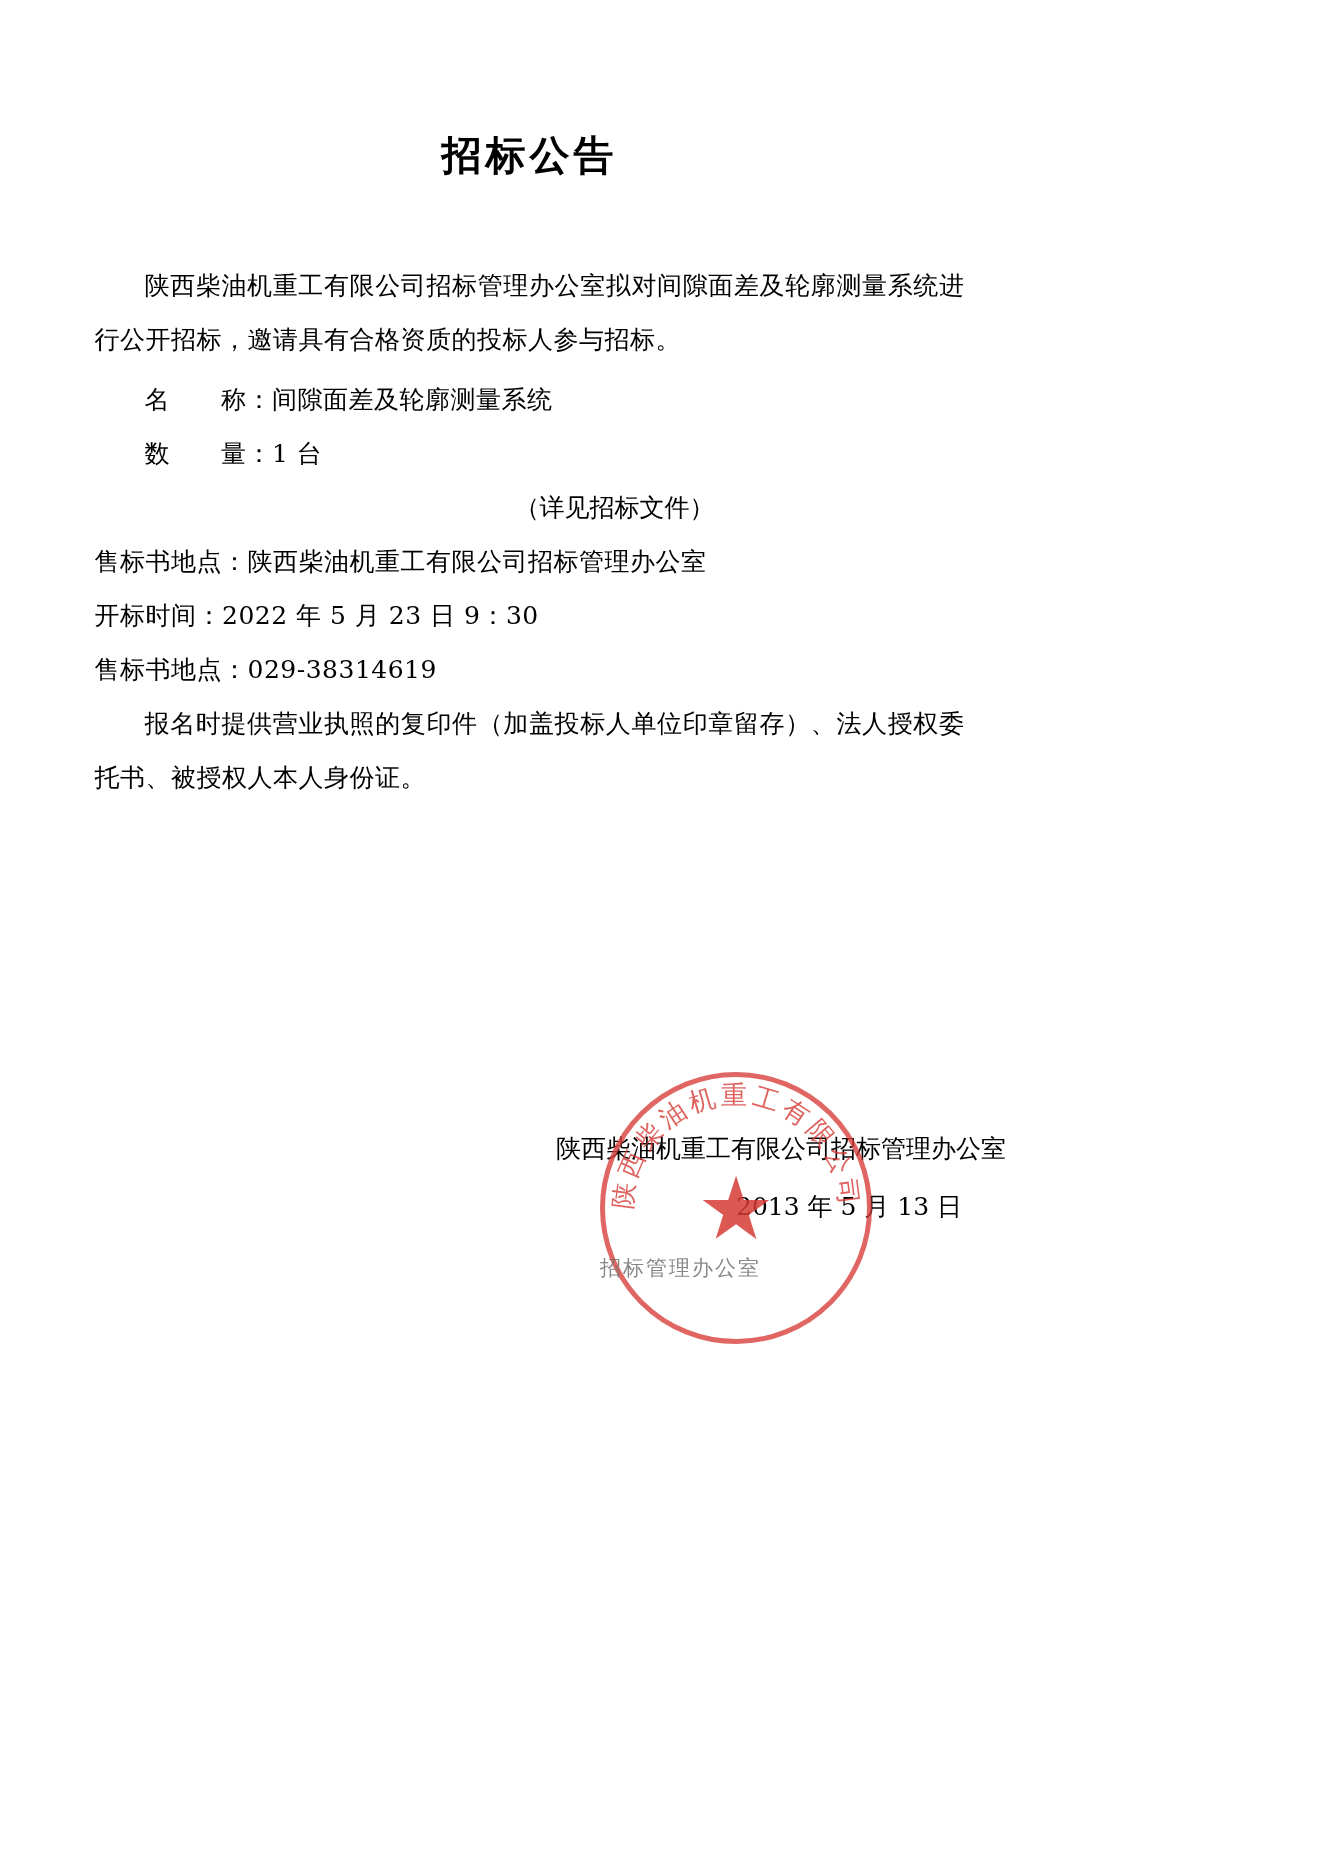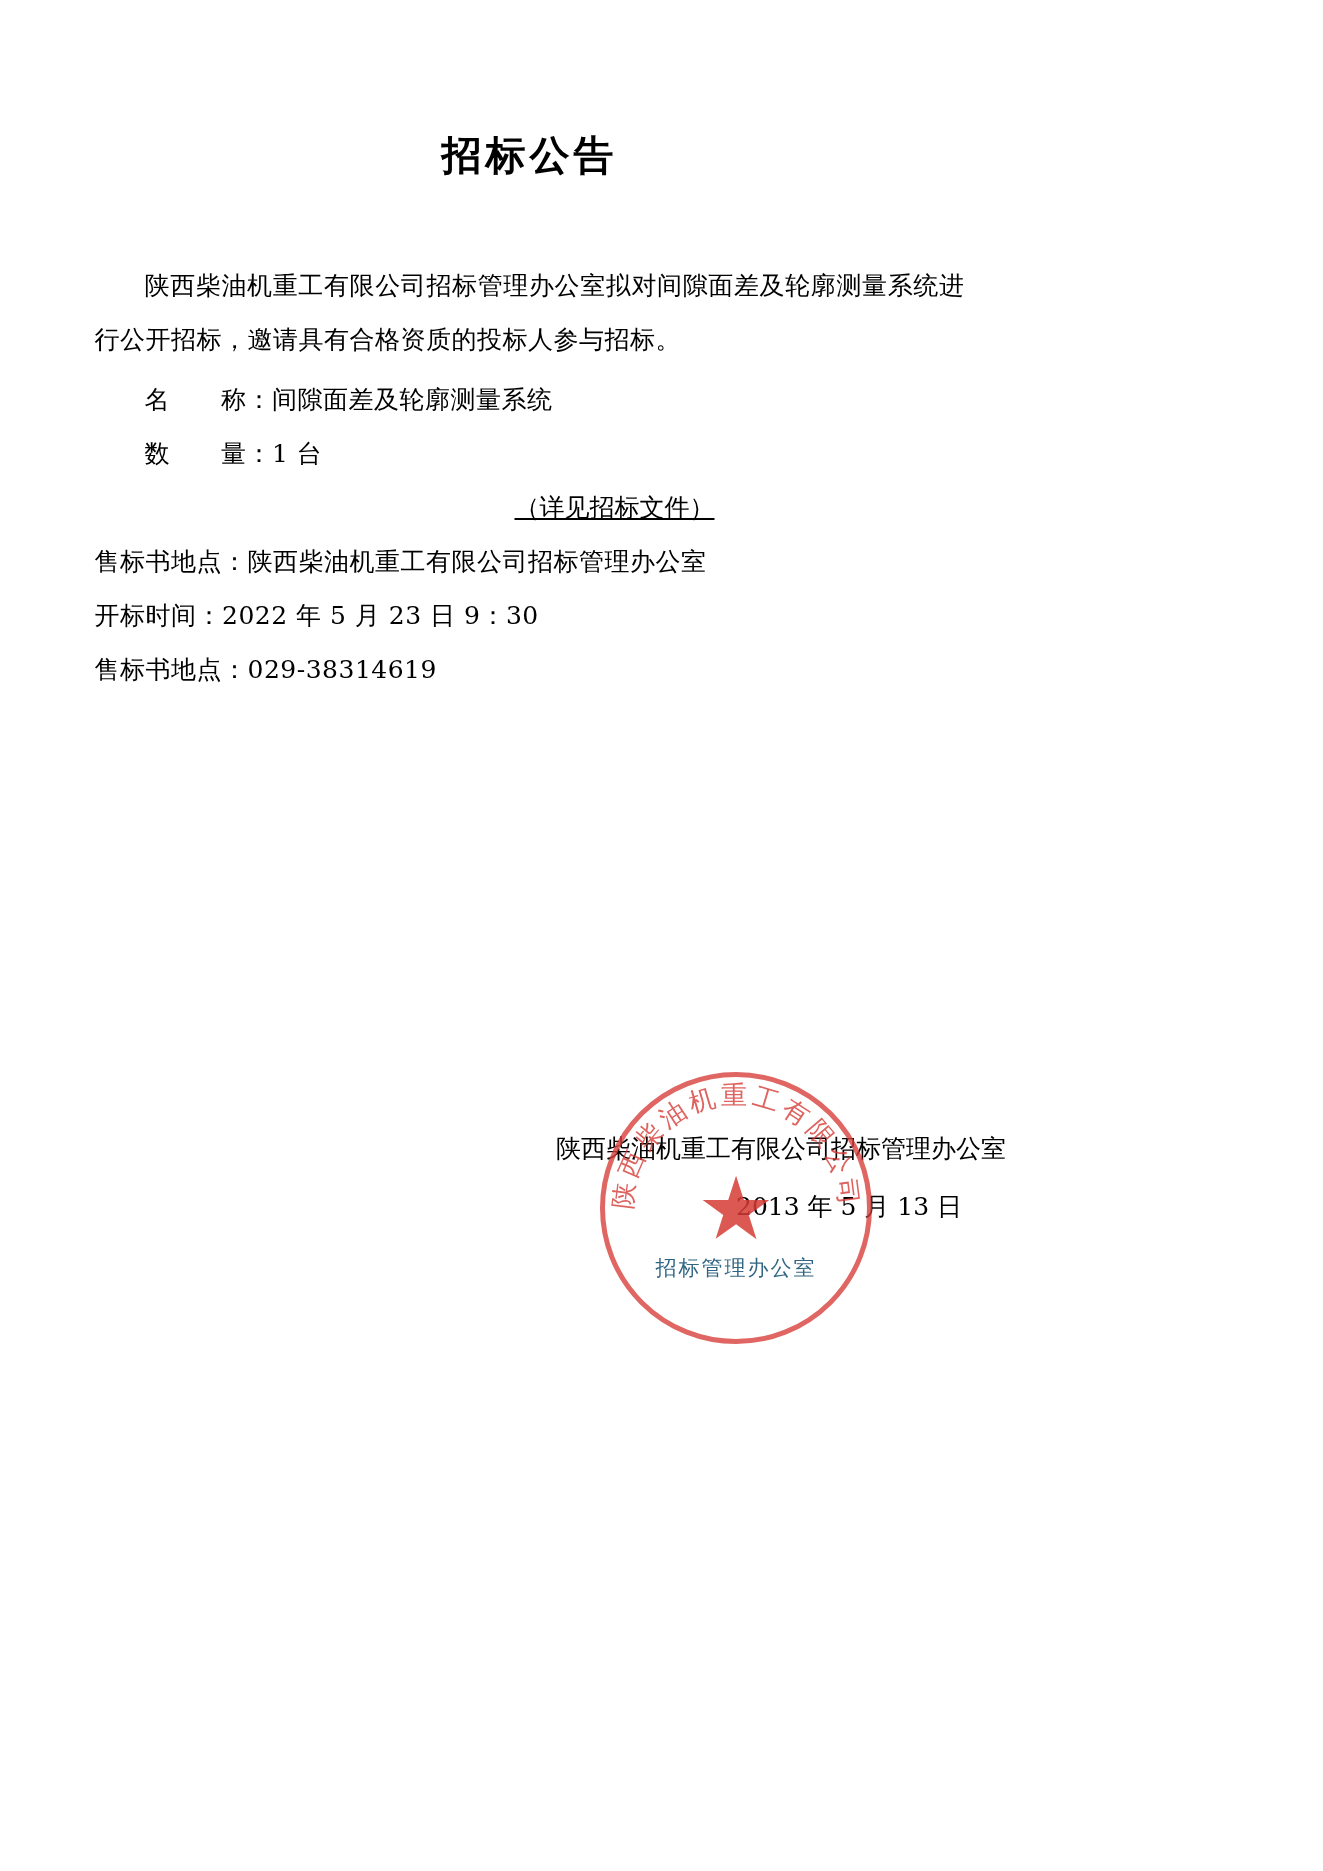--- a/index.html
+++ b/index.html
@@ -53,21 +53,20 @@
     margin: 0;
     white-space: pre;
     letter-spacing: 0.5px;
   }
   .line-right {
     font-size: 25px;
     line-height: 54px;
     margin: 0;
     padding-left: 420px;
     white-space: pre;
-    text-decoration: underline;
   }
   .spacer-sm { height: 6px; }
   .sign-block {
     position: absolute;
     left: 0;
     right: 0;
     top: 1120px;
     text-align: left;
   }
   .sign-line {
@@ -118,24 +117,24 @@
     font-size: 76px;
     color: #d63b36;
     line-height: 1;
     opacity: 0.85;
   }
   .seal-bottom {
     position: absolute;
     left: 0;
     right: 0;
     top: 182px;
-    text-align: center;
+    text-align: left;
     font-size: 21px;
     letter-spacing: 2px;
-    color: #0c4a6e;
+    color: #737373;
     opacity: 0.85;
     font-family: "DejaVu Serif", "Liberation Serif", serif;
   }
 </style>
 </head>
 <body>
 
 <div class="page">
 
   <h1 class="doc-title">招标公告</h1>
@@ -153,20 +152,21 @@
     <p class="line-right">（详见招标文件）</p>
 
 
 
     <p class="line"><span>售标书地点：</span><span>陕西柴油机重工有限公司招标管理办公室</span></p>
 
     <p class="line"><span>开标时间：</span><span>2022 年 5 月 23 日 9：30</span></p>
 
     <p class="line"><span>售标书地点：</span><span>029-38314619</span></p>
 
+    <p class="para indent">报名时提供营业执照的复印件（加盖投标人单位印章留存）、法人授权委托书、被授权人本人身份证。</p>
 
   </div>
 
   <div class="sign-block">
     <p class="sign-line">陕西柴油机重工有限公司招标管理办公室</p>
     <p class="sign-date">2013 年 5 月 13 日</p>
   </div>
 
   <div class="seal">
     <div class="seal-ring"></div>

